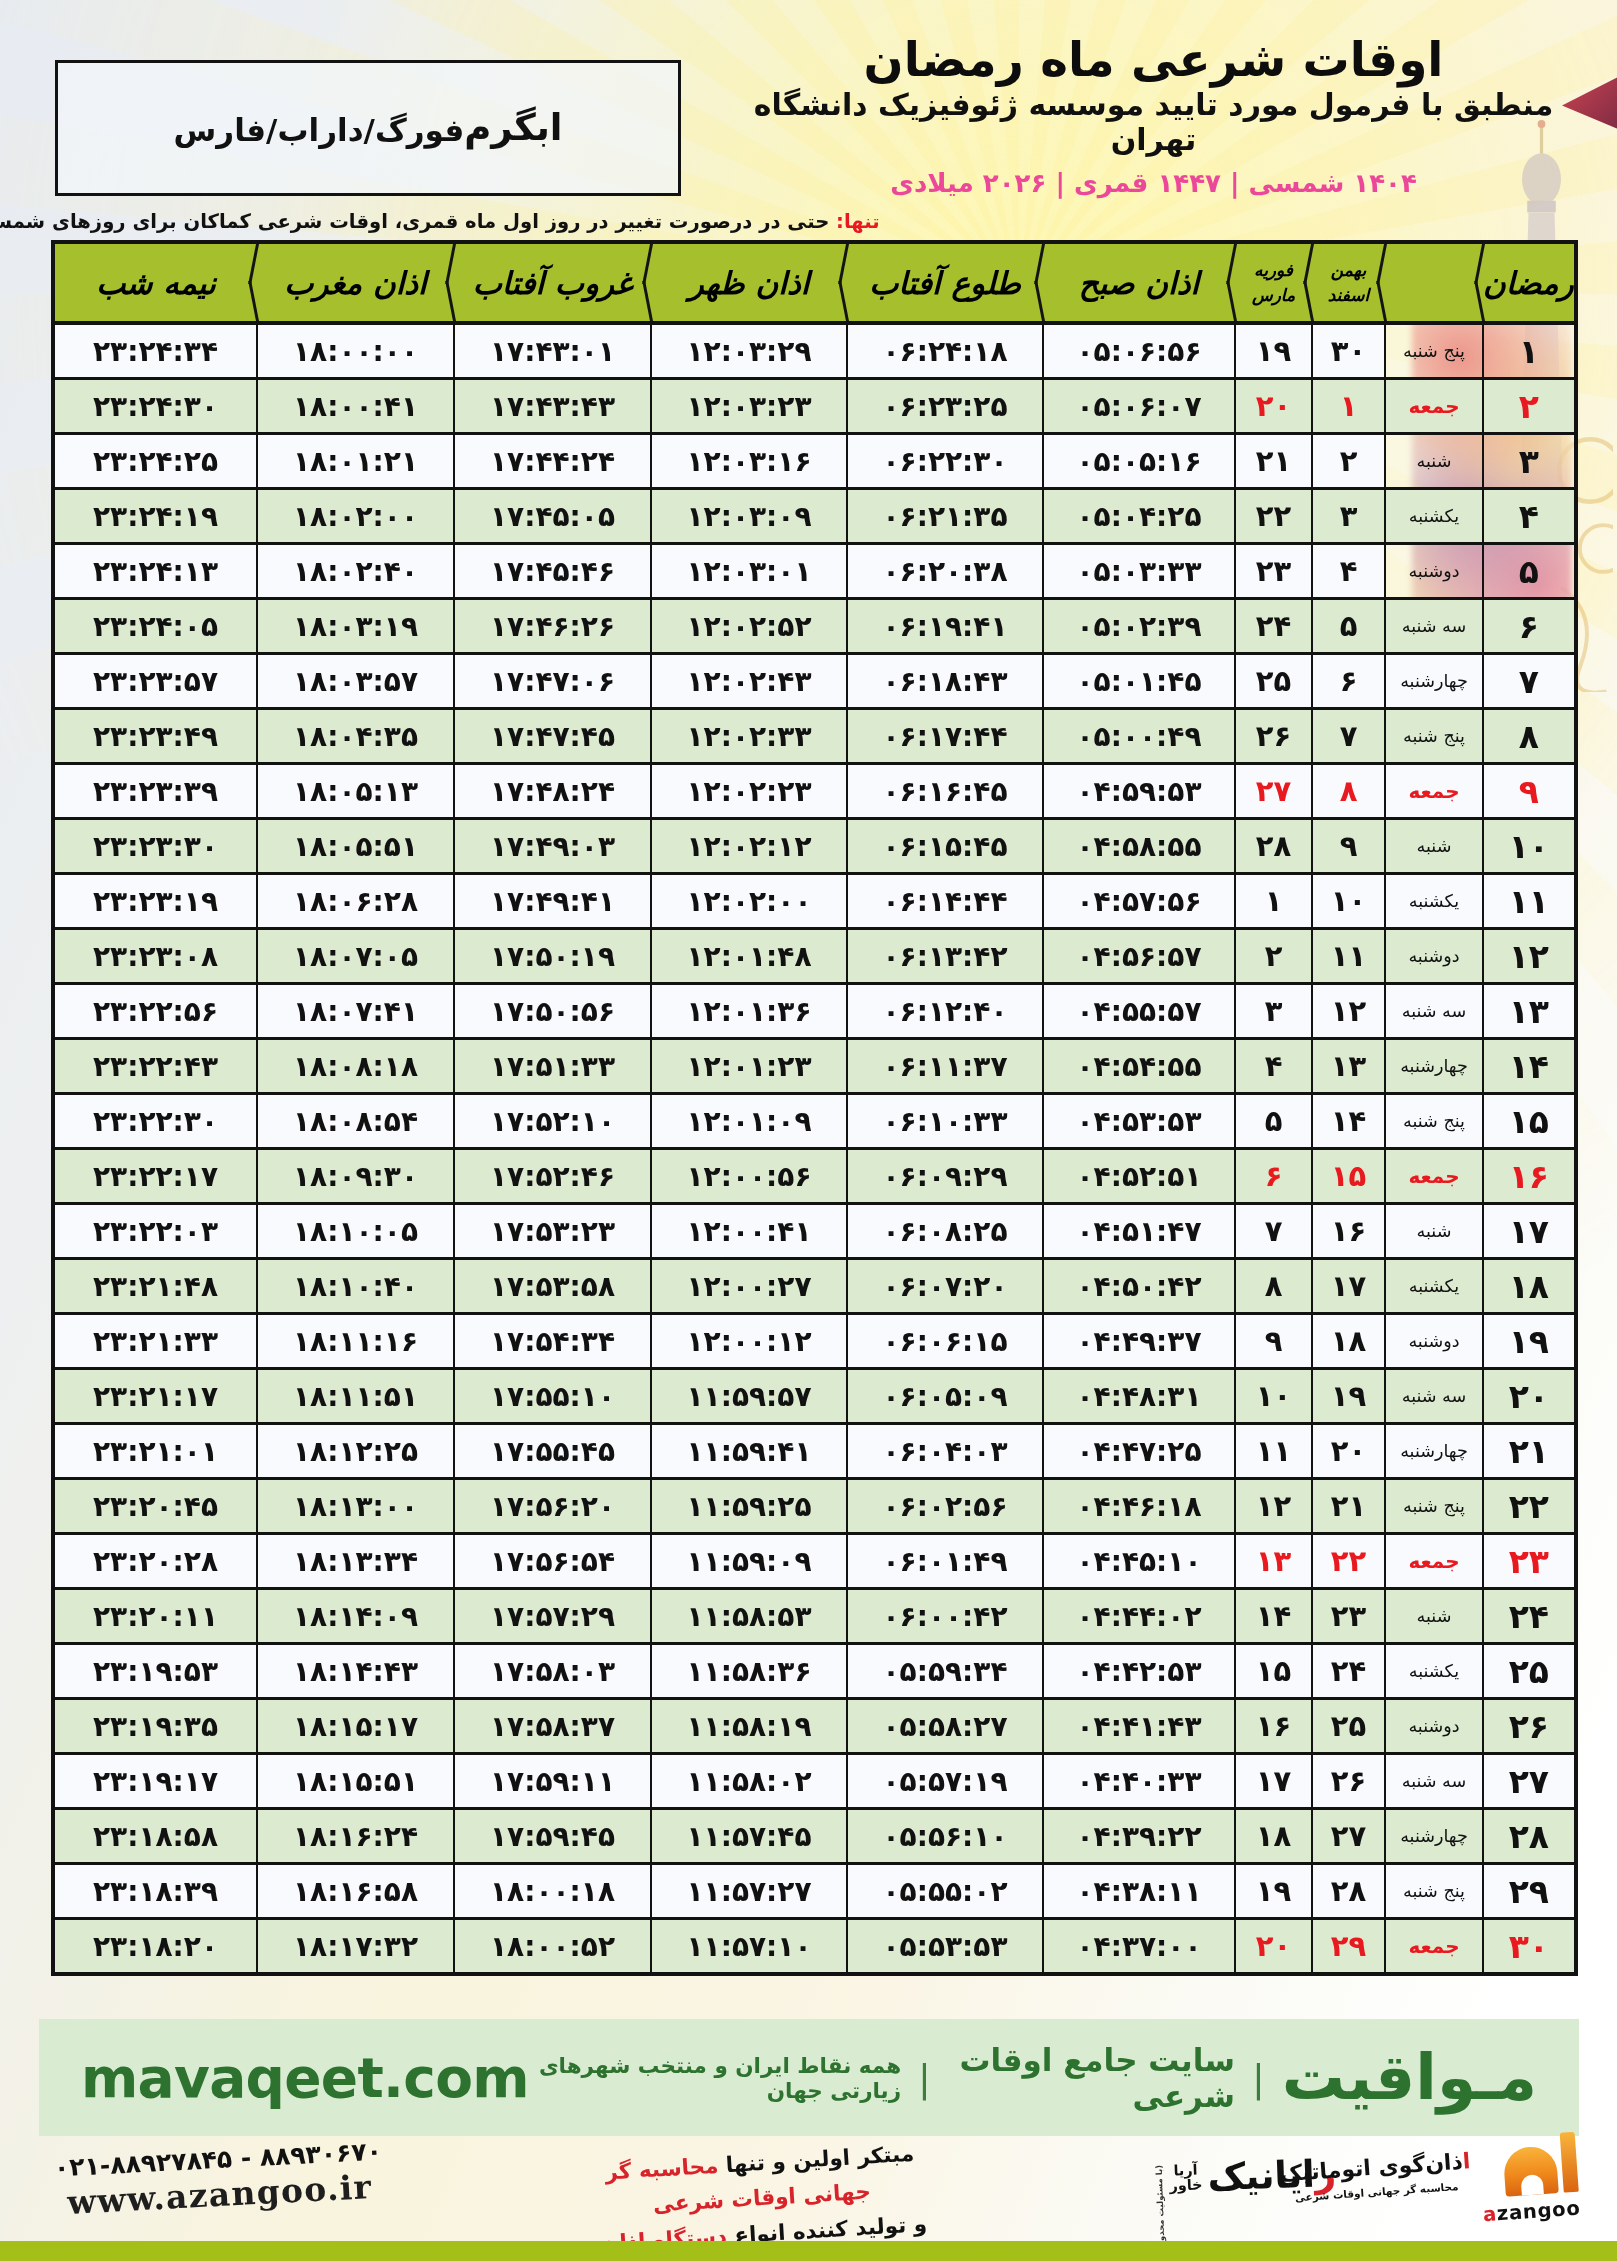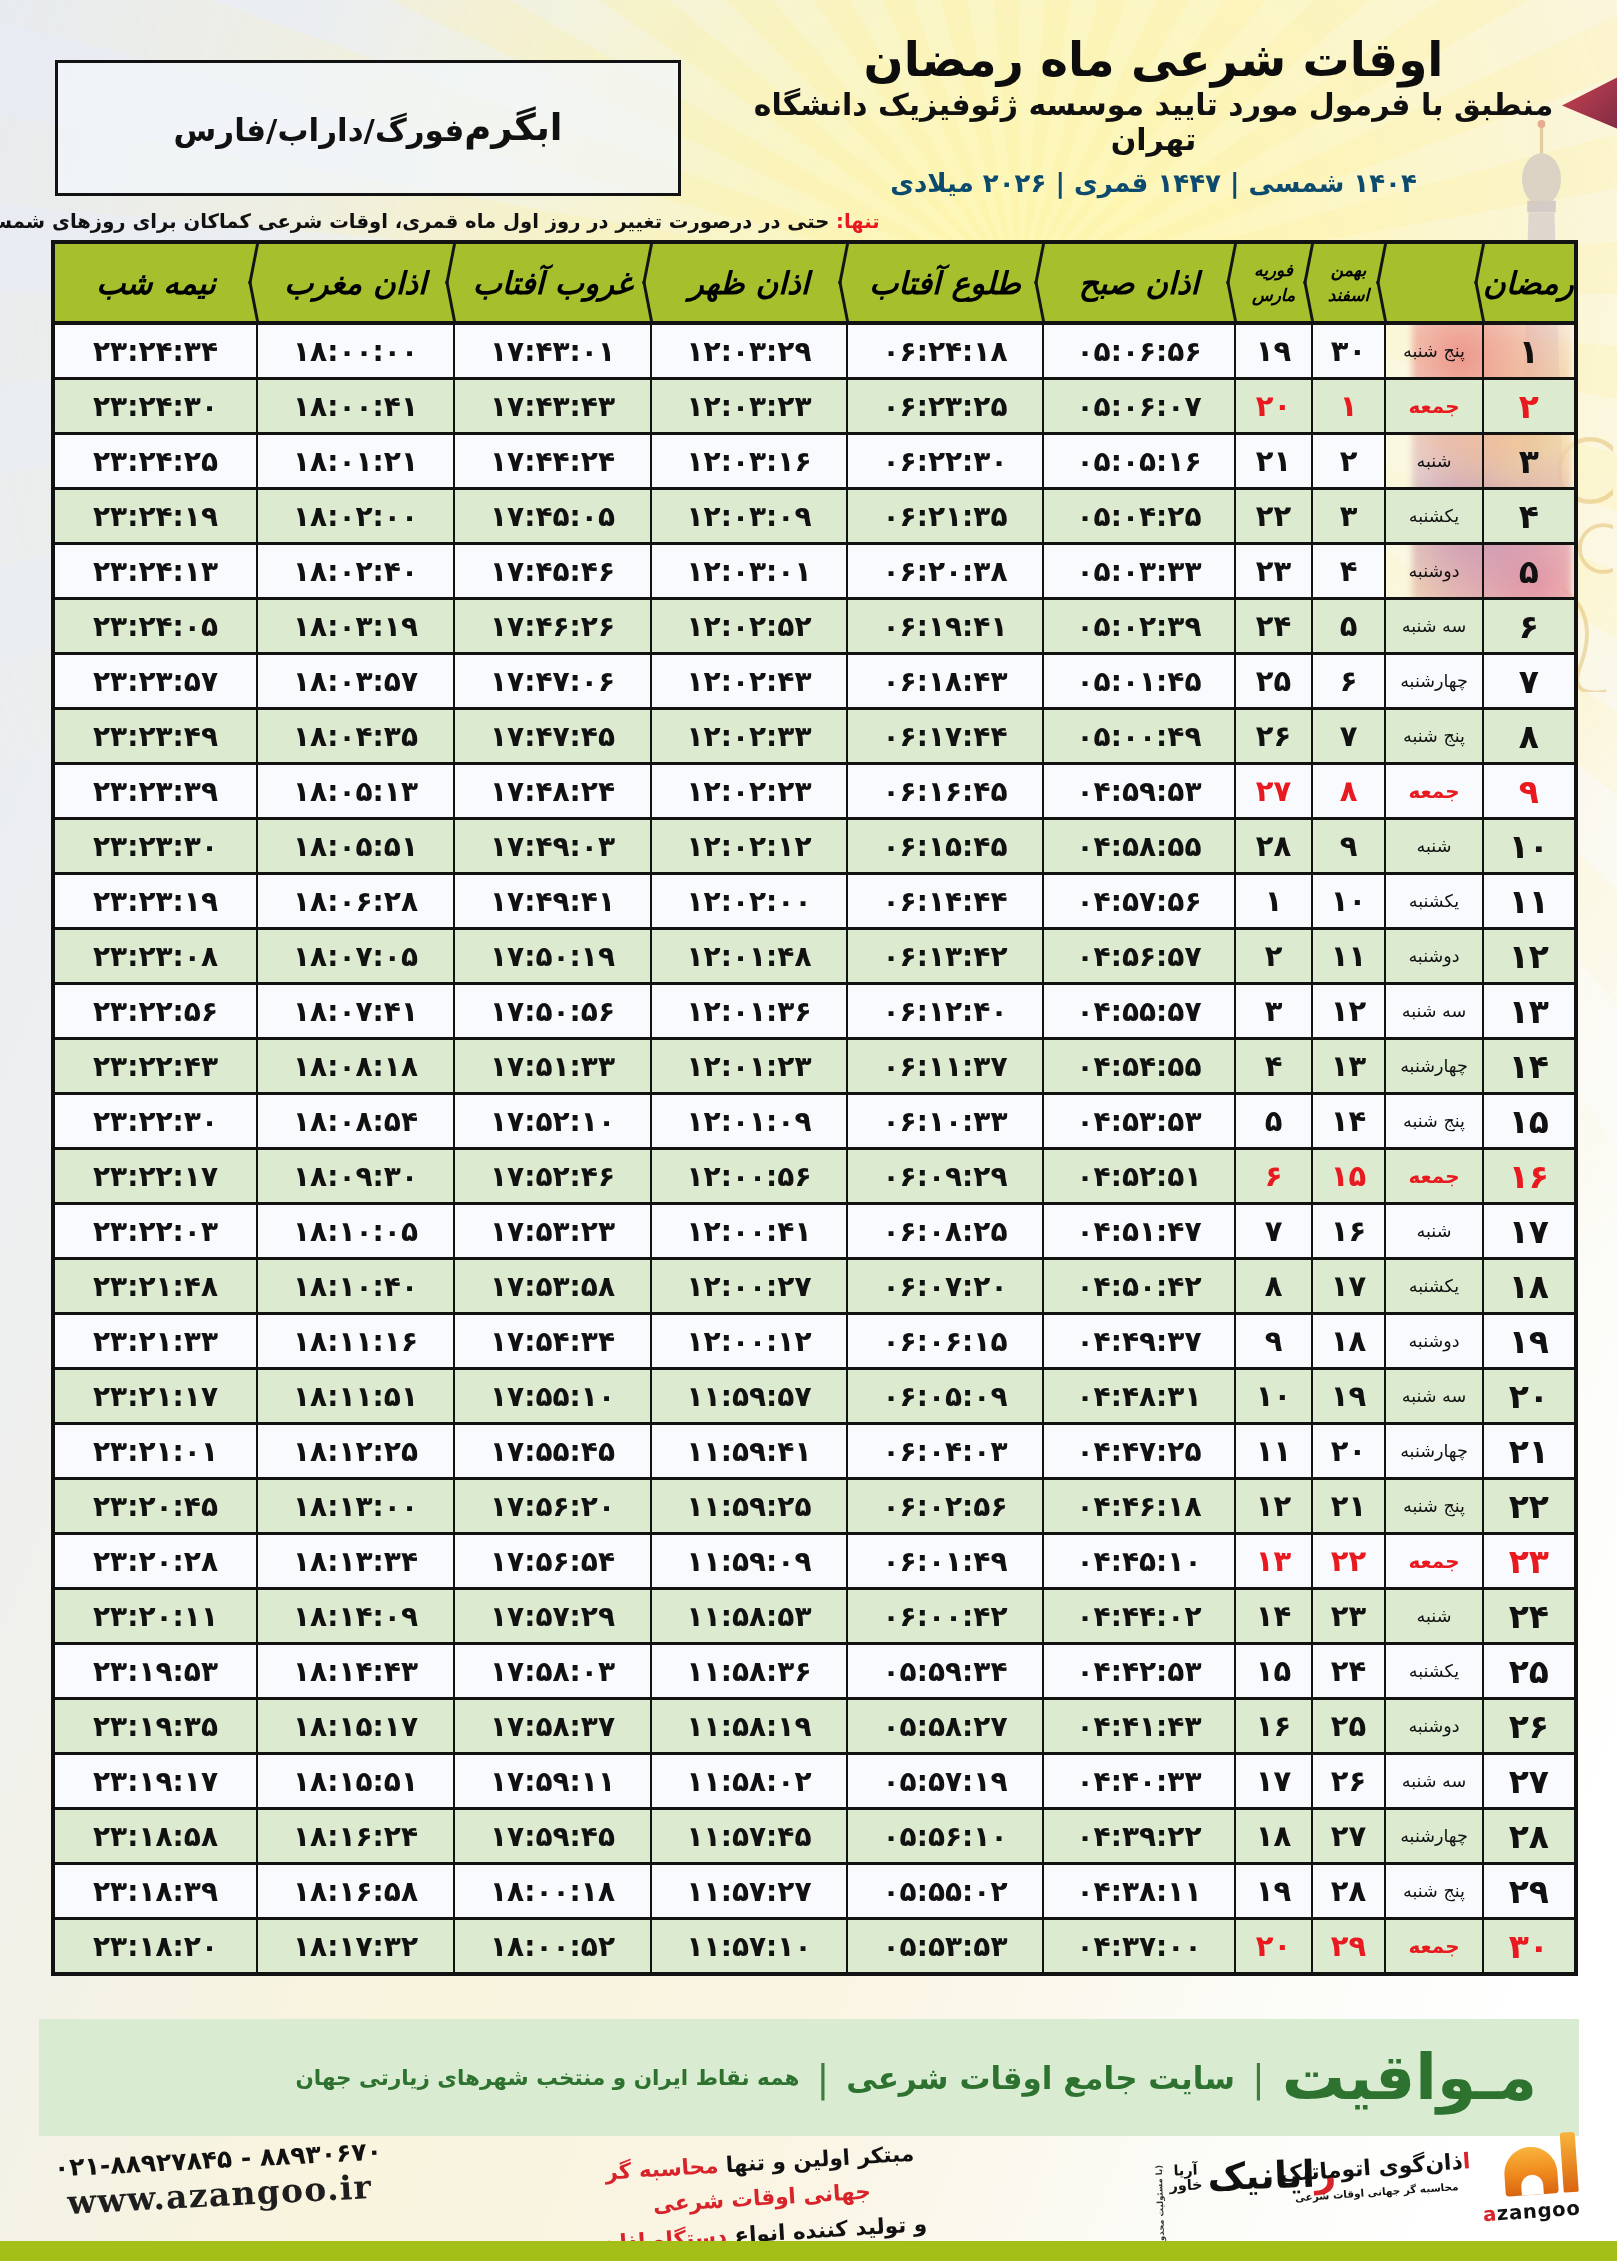--- a/index.html
+++ b/index.html
@@ -26,21 +26,21 @@
       radial-gradient(circle at 30% 15%, rgba(226,72,54,.95), transparent 42%),
       radial-gradient(circle at 72% 35%, rgba(238,176,66,.9), transparent 48%),
       radial-gradient(circle at 38% 62%, rgba(148,58,128,.85), transparent 52%),
       radial-gradient(circle at 78% 85%, rgba(214,56,88,.85), transparent 50%),
       radial-gradient(circle at 15% 90%, rgba(240,210,120,.8), transparent 55%);}
   
   .header{position:absolute;top:0;left:55px;right:52px;height:238px;z-index:2;}
   .title-block{position:absolute;top:34px;right:0;width:825px;text-align:center;direction:rtl;}
   .main-title{font-size:47px;font-weight:bold;line-height:1.12;margin:0;color:#0d0d0d;}
   .subtitle{font-size:30px;font-weight:bold;margin-top:0;color:#101010;}
-  .year-line{font-size:26px;font-weight:bold;margin-top:11.7px;color:#0c4a6e;}
+  .year-line{font-size:26px;font-weight:bold;margin-top:11.7px;color:#ec4899;}
   .loc-box{position:absolute;top:60px;left:0;width:620px;height:130px;border:3.3px solid #121212;
     background:rgba(242,246,250,.75);display:flex;align-items:center;justify-content:center;direction:rtl;}
   .loc-city{font-size:37px;font-weight:bold;line-height:1.1;}
   .loc-region{font-size:31px;font-weight:bold;margin-top:3.9px;}
   .loc-coords{font-size:23px;font-weight:bold;margin-top:9px;}
   .notice{position:absolute;top:210px;left:2.6px;width:822px;direction:rtl;text-align:right;font-size:19.6px;font-weight:bold;white-space:nowrap;}
   .notice .red{color:var(--red,#e8191f);}
   
   .timetable{position:absolute;top:240px;left:51px;z-index:1;border-collapse:collapse;table-layout:fixed;direction:rtl;
     border:4.6px solid #121212;background:transparent;}
@@ -540,20 +540,21 @@
 </table>
 
 <div class="footer-band">
   <div class="brand-group">
     <span class="brand">مـواقیت</span>
     <span class="band-sep">|</span>
     <span class="band-tagline">سایت جامع اوقات شرعی</span>
     <span class="band-sep">|</span>
     <span class="band-scope">همه نقاط ایران و منتخب شهرهای زیارتی جهان</span>
   </div>
+  <div class="domain">mavaqeet.com</div>
 </div>
 
 <div class="bottom-area">
   <div class="contact">
     <div class="phones">۰۲۱-۸۸۹۲۷۸۴۵ - ۸۸۹۳۰۶۷۰</div>
     <div class="website">www.azangoo.ir</div>
   </div>
   <div class="slogans">
     <div>
       <span>مبتکر اولین و تنها </span><span class="red">محاسبه گر جهانی اوقات شرعی</span>

